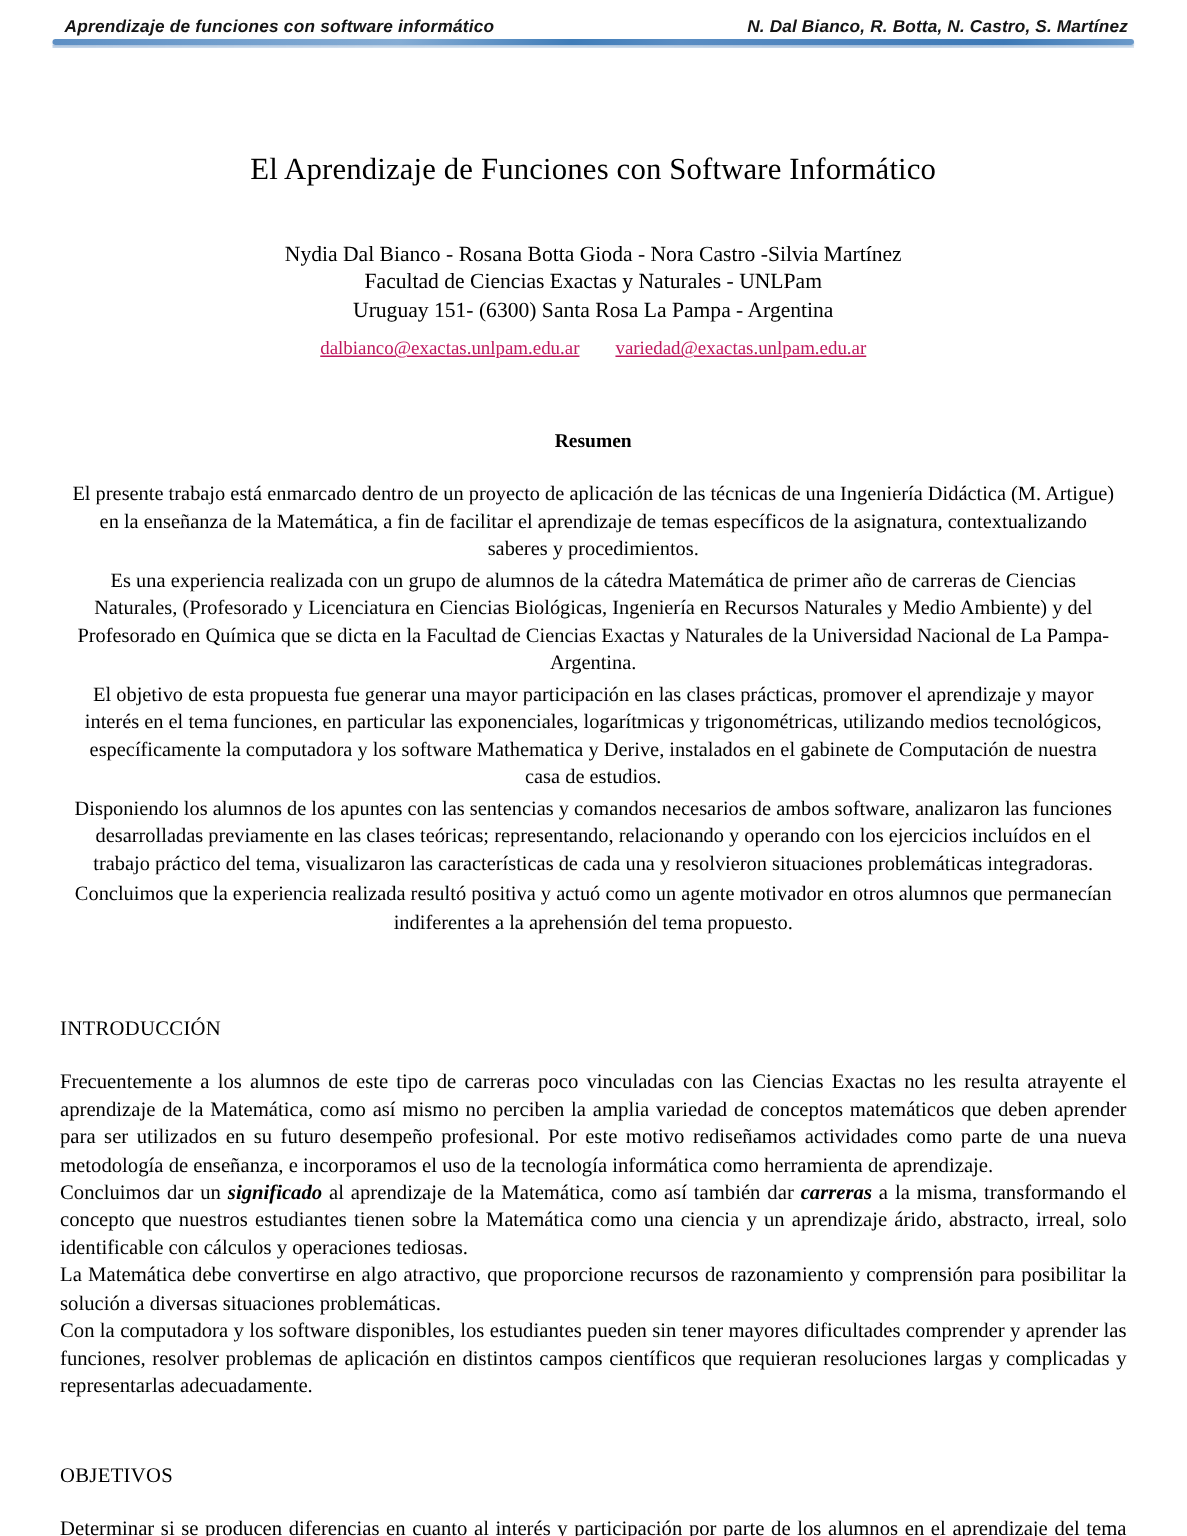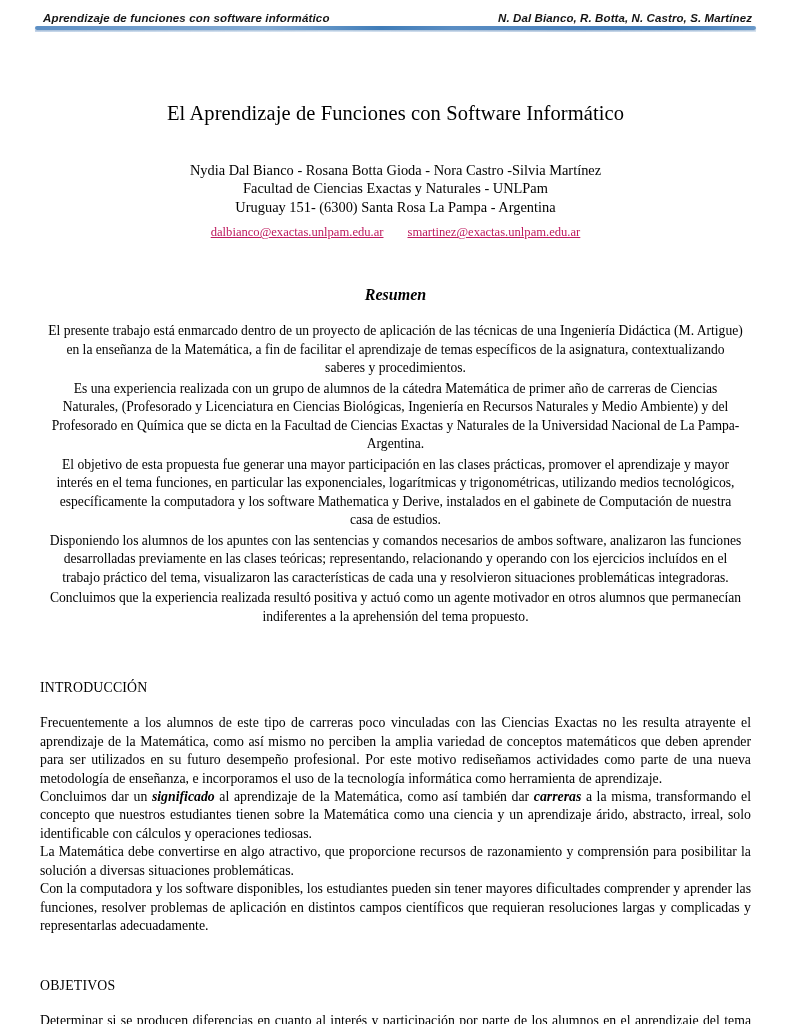--- a/index.html
+++ b/index.html
@@ -104,23 +104,22 @@
   .email-link {
     color: #be185d;
     text-decoration: underline;
     margin: 0 12px;
   }
 
   
   .abstract-heading {
     text-align: center;
     font-weight: bold;
-    font-size: 16px;
+    font-size: 13px;
     margin-top: 46px;
-    font-style: italic;
   }
   .abstract-body {
     margin-top: 18px;
     font-size: 13.6px;
     line-height: 1.36;
     text-align: center;
     padding: 0 5px;
   }
   .abstract-body p {
     margin: 2px;
@@ -167,21 +166,21 @@
 
   <h1 class="doc-title">El Aprendizaje de Funciones con Software Informático</h1>
 
   <div class="author-block">
     <div class="author-line">Nydia Dal Bianco - Rosana Botta Gioda - Nora Castro -Silvia Martínez</div>
     <div class="author-line">Facultad de Ciencias Exactas y Naturales - UNLPam</div>
     <div class="author-line">Uruguay 151- (6300) Santa Rosa La Pampa - Argentina</div>
   </div>
 
   <div class="email-line">
-    <a class="email-link" href="#">dalbianco@exactas.unlpam.edu.ar</a><a class="email-link" href="#">smartinez@exactas.unlpam.edu.ar</a>
+    <a class="email-link" href="#">dalbianco@exactas.unlpam.edu.ar</a><a class="email-link" href="#">variedad@exactas.unlpam.edu.ar</a>
   </div>
 
   <div class="abstract-heading">Resumen</div>
 
   <div class="abstract-body">
     <p>El presente trabajo  está enmarcado dentro de un proyecto de aplicación  de las técnicas de  una Ingeniería Didáctica (M. Artigue) en la enseñanza de la Matemática, a fin de facilitar el aprendizaje de temas específicos de la asignatura, contextualizando saberes y procedimientos.</p>
     <p>Es una experiencia realizada con un grupo de alumnos de la cátedra Matemática de primer año de carreras de Ciencias Naturales, (Profesorado y Licenciatura en Ciencias Biológicas, Ingeniería en Recursos Naturales y Medio Ambiente) y del Profesorado en Química que se dicta en la Facultad de Ciencias Exactas y Naturales de la Universidad Nacional de La Pampa- Argentina.</p>
     <p>El objetivo de esta propuesta fue generar una mayor participación en las clases prácticas, promover el aprendizaje y mayor interés en el tema funciones, en particular las exponenciales, logarítmicas y trigonométricas, utilizando medios tecnológicos, específicamente la computadora y los software Mathematica y Derive, instalados en el gabinete de Computación de nuestra casa de estudios.</p>
     <p>Disponiendo los alumnos de los apuntes con las sentencias y comandos necesarios de ambos software, analizaron las funciones desarrolladas previamente en las clases teóricas;  representando, relacionando y operando con los ejercicios incluídos en el trabajo práctico del tema, visualizaron las características de cada una  y  resolvieron situaciones problemáticas integradoras.</p>
     <p>Concluimos que la experiencia realizada resultó positiva  y actuó como un agente motivador  en otros alumnos que permanecían indiferentes a la aprehensión  del tema propuesto.</p>

